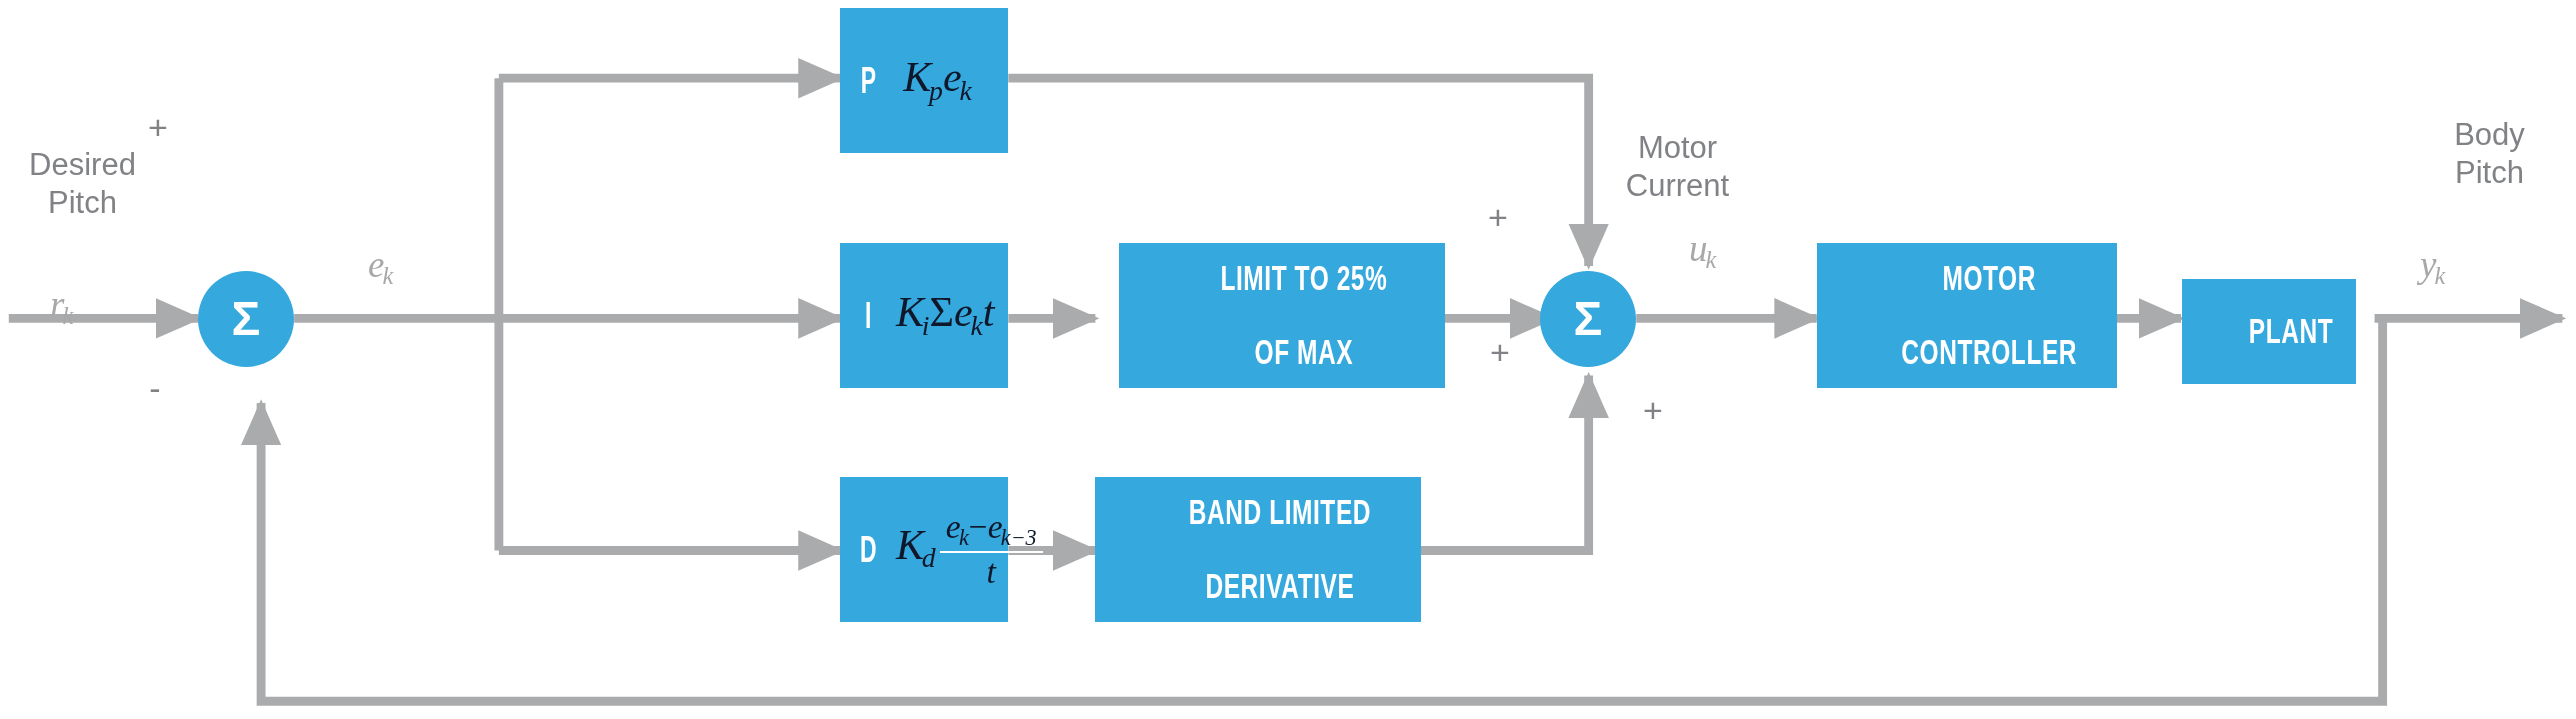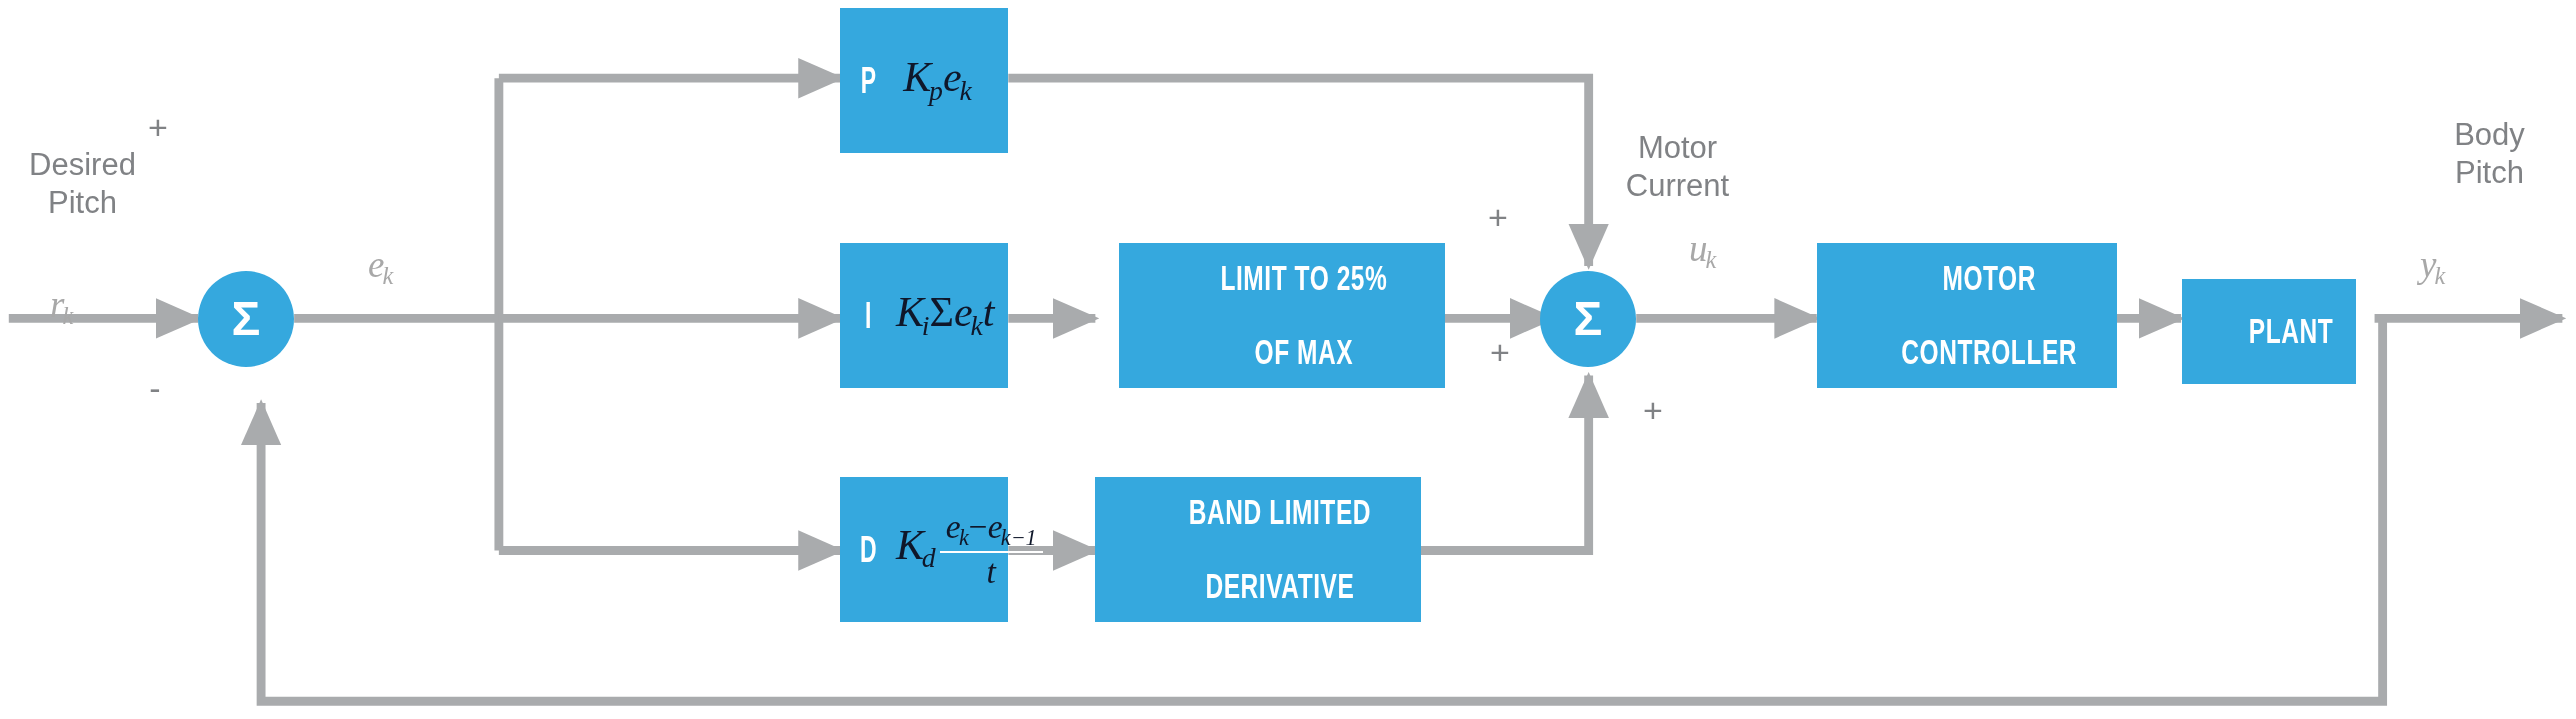--- a/index.html
+++ b/index.html
@@ -225,21 +225,21 @@
     <span class="pid-formula">
       <span>K</span><span class="sub">i</span><span class="upr">Σ</span><span>e</span><span class="sub">k</span><span>t</span>
     </span>
   </div>
 
   <div class="block pid-block" style="left:840px; top:477px; width:168px; height:145px;">
     <span class="pid-letter-wrap">
       <span class="pid-letter">D</span>
     </span>
     <span class="pid-formula">
-      <span>K</span><span class="sub">d</span><span class="frac"><span class="num"><span>e</span><span class="sub">k</span><span class="upr">−</span><span>e</span><span class="sub">k−1</span></span><span class="den">t</span></span>
+      <span>K</span><span class="sub">d</span><span class="frac"><span class="num"><span>e</span><span class="sub">k</span><span class="upr">−</span><span>e</span><span class="sub">k−3</span></span><span class="den">t</span></span>
     </span>
   </div>
 
   <div class="block" style="left:1095px; top:243px; width:326px; height:145px;margin-left:24px;">
     <div class="cond-block-label">
       <span>LIMIT TO 25%</span><br>
       <span>OF MAX</span>
     </div>
   </div>
 

